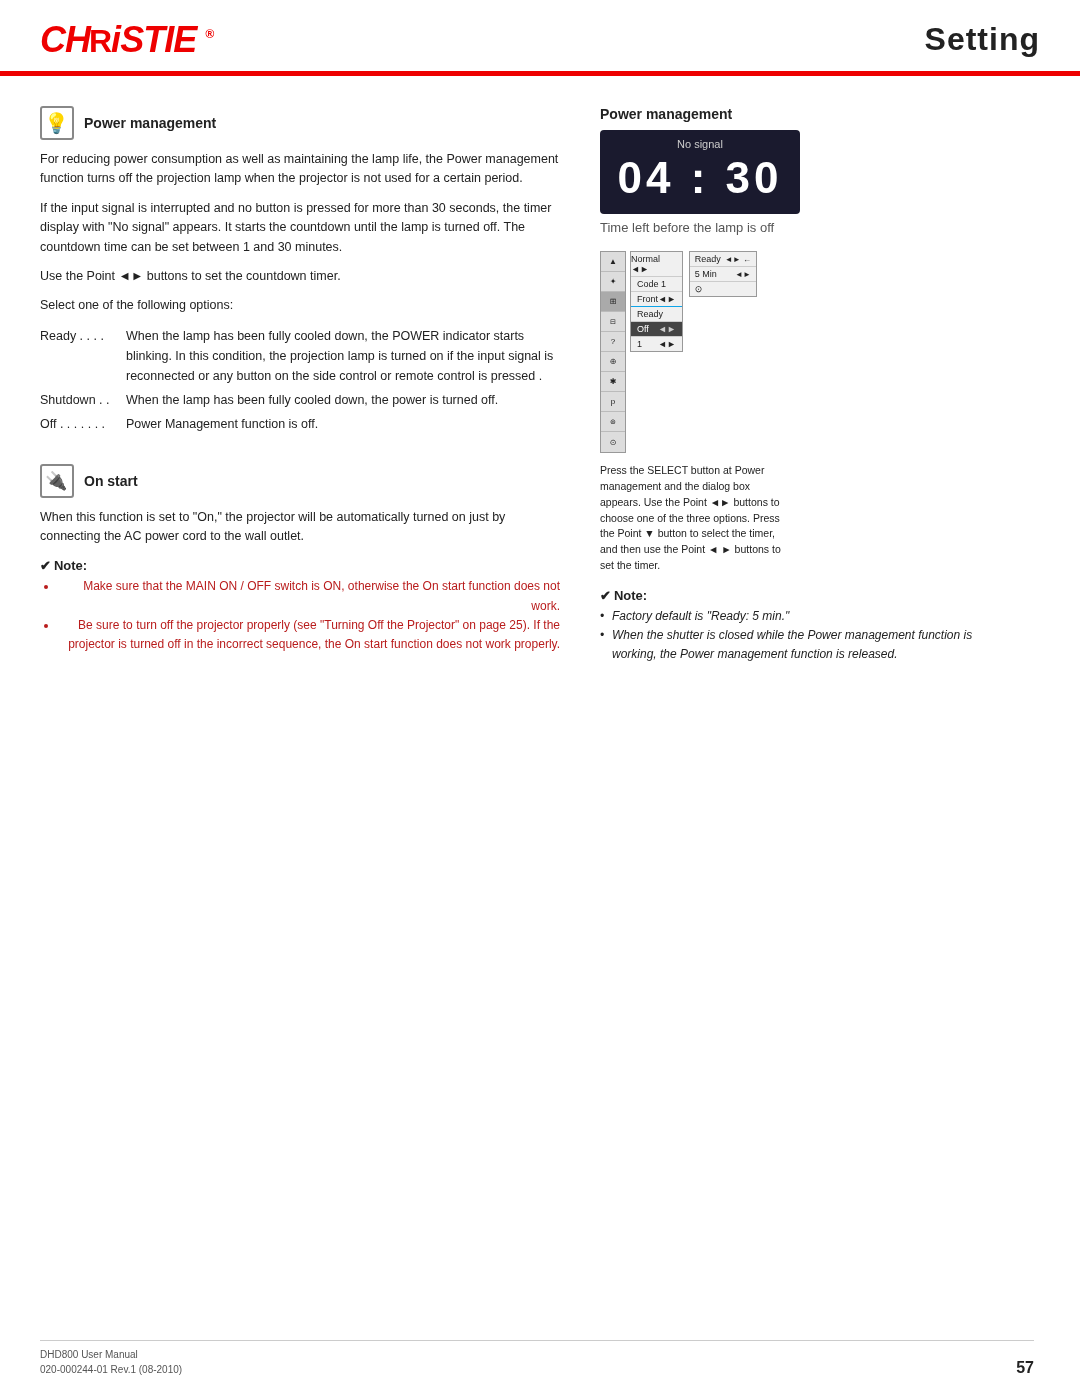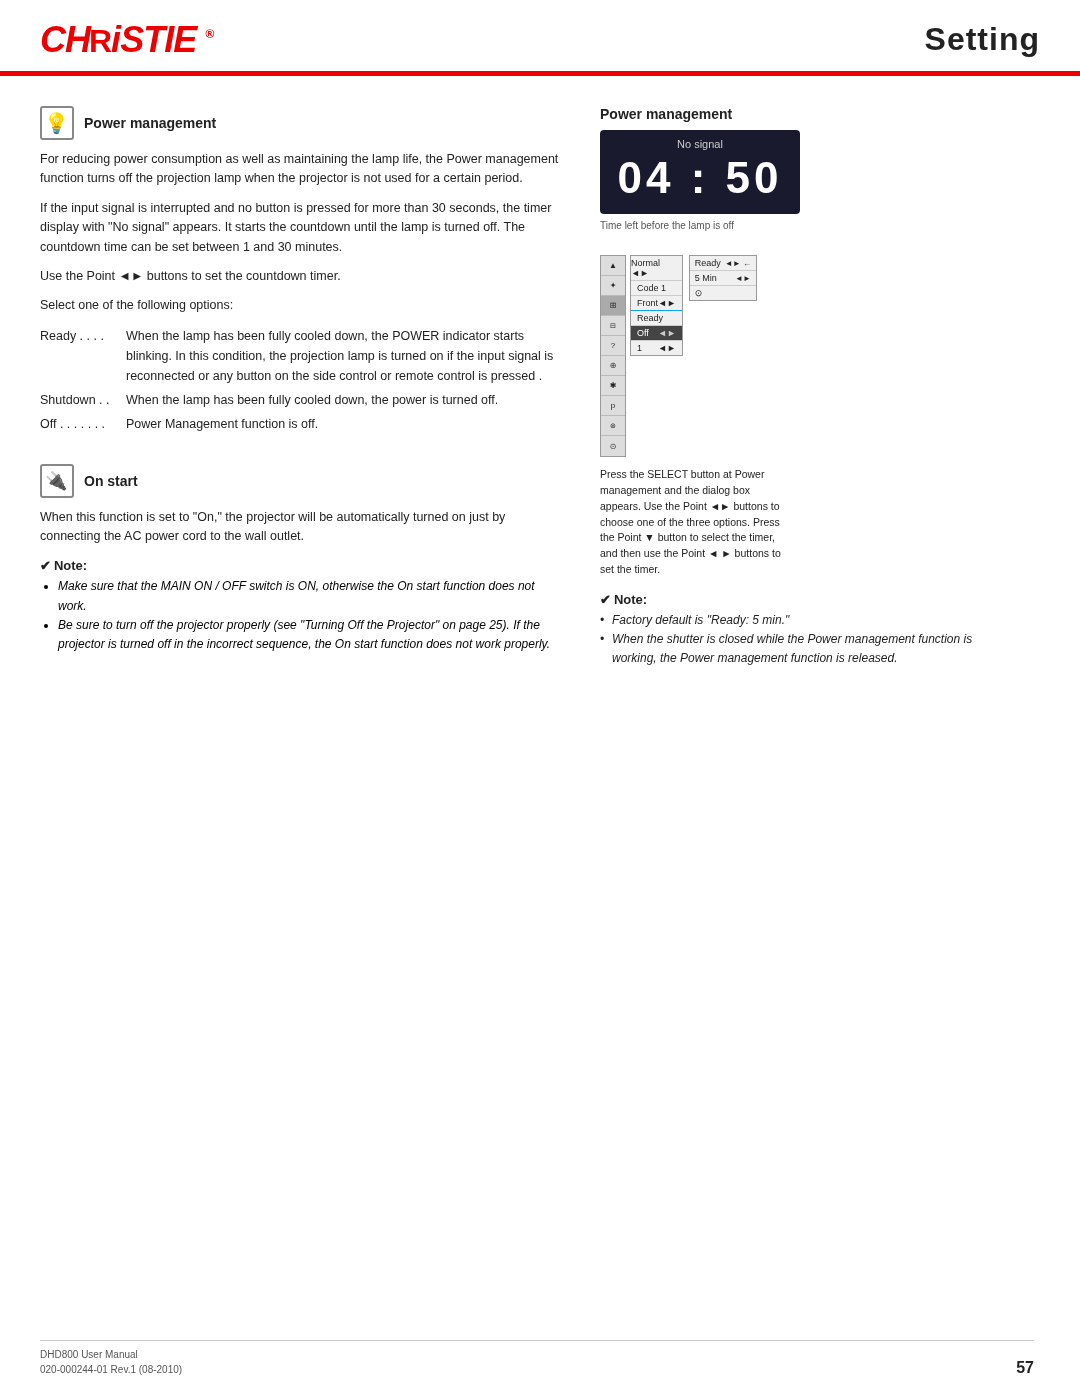--- a/index.html
+++ b/index.html
@@ -129,23 +129,23 @@
       margin-bottom: 4px;
     }
     .note-title::before {
       content: "✔";
       margin-right: 3px;
     }
     .note-list {
       list-style: disc;
       padding-left: 18px;
       font-size: 12px;
-      font-style: italic;
       line-height: 1.6;
-      color: #000000;
+      color: #b91c1c;
+      text-align: right;
     }
 
     
     .pm-display {
       background: #1a1a2e;
       color: #fff;
       text-align: center;
       padding: 8px 10px 12px;
       border-radius: 4px;
       margin-bottom: 6px;
@@ -157,23 +157,23 @@
       margin-bottom: 4px;
     }
     .pm-time {
       font-size: 44px;
       font-weight: bold;
       letter-spacing: 4px;
       color: #fff;
       line-height: 1.1;
     }
     .time-label {
-      font-size: 10px;
+      font-size: 13px;
       color: #555;
-      margin-bottom: 24px;
+      margin-bottom: 16px;
     }
 
     .pm-instruction {
       font-size: 10.5px;
       color: #222;
       line-height: 1.5;
       max-width: 190px;
     }
 
     
@@ -318,21 +318,21 @@
     </div>
 
   </div>
 
   <div class="right-col">
 
     <div class="section-title" style="margin-bottom:8px;">Power management</div>
 
     <div class="pm-display">
       <div class="pm-no-signal">No signal</div>
-      <div class="pm-time">04 : 50</div>
+      <div class="pm-time">04 : 30</div>
     </div>
     <div class="time-label">Time left before the lamp is off</div>
 
     <div class="screenshot-menu">
 
       <div style="display:flex;flex-direction:column;border:1px solid #999;">
         <div style="width:24px;height:20px;background:#ddd;border-bottom:1px solid #bbb;display:flex;align-items:center;justify-content:center;font-size:8px;">▲</div>
         <div style="width:24px;height:20px;background:#ddd;border-bottom:1px solid #bbb;display:flex;align-items:center;justify-content:center;font-size:8px;">✦</div>
         <div style="width:24px;height:20px;background:#aaa;border-bottom:1px solid #bbb;display:flex;align-items:center;justify-content:center;font-size:8px;">⊞</div>
         <div style="width:24px;height:20px;background:#ddd;border-bottom:1px solid #bbb;display:flex;align-items:center;justify-content:center;font-size:7px;">⊟</div>

